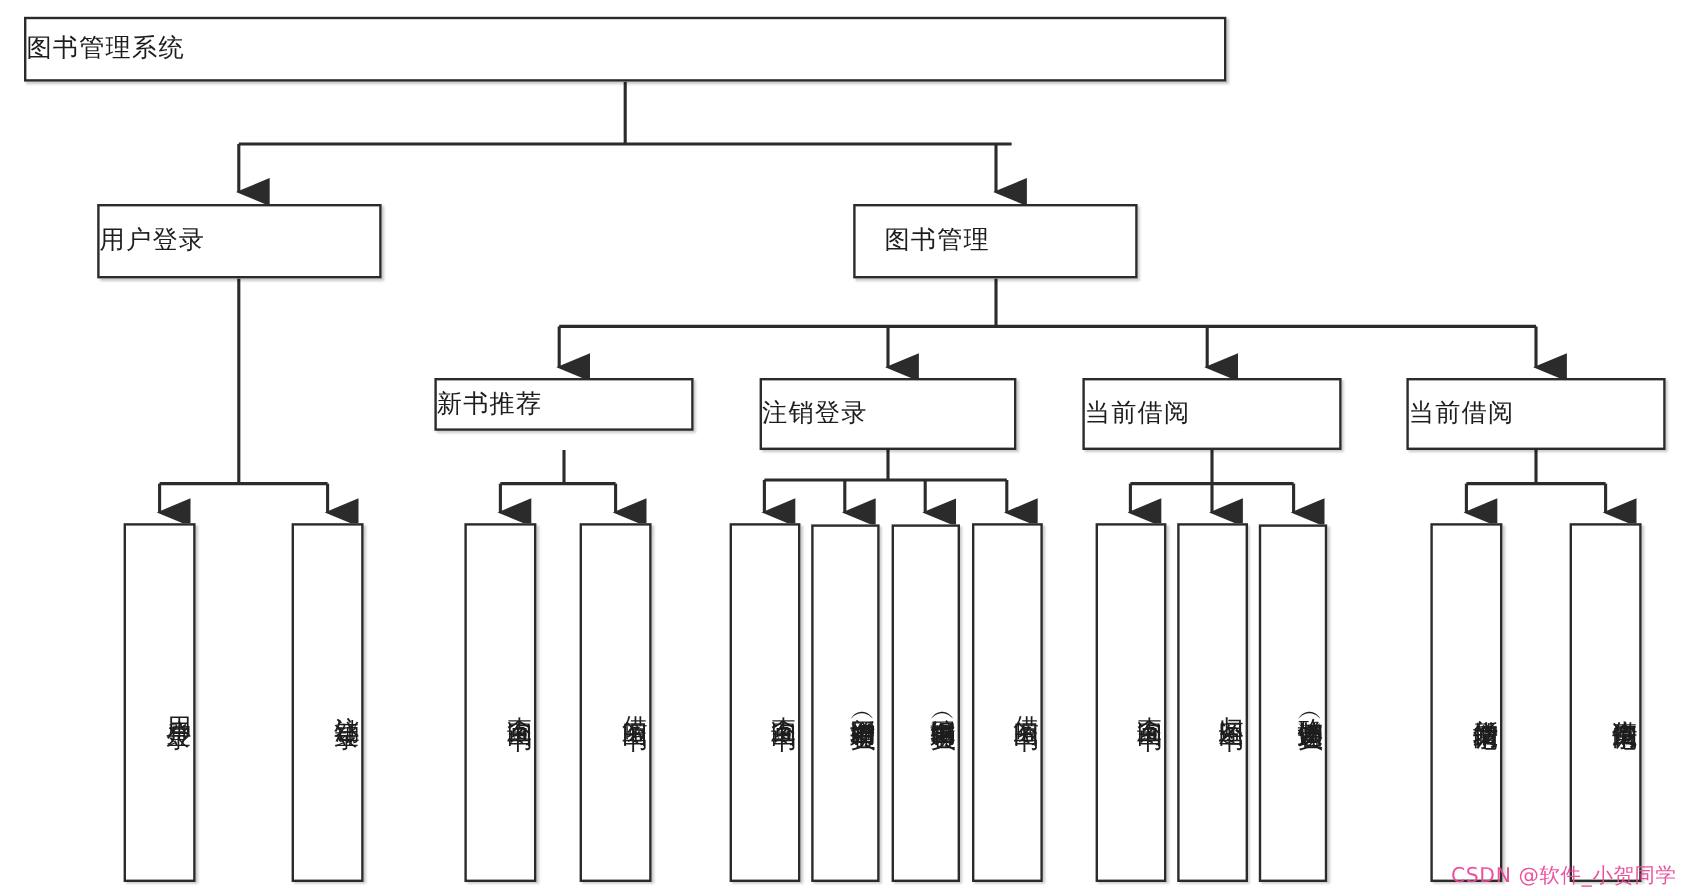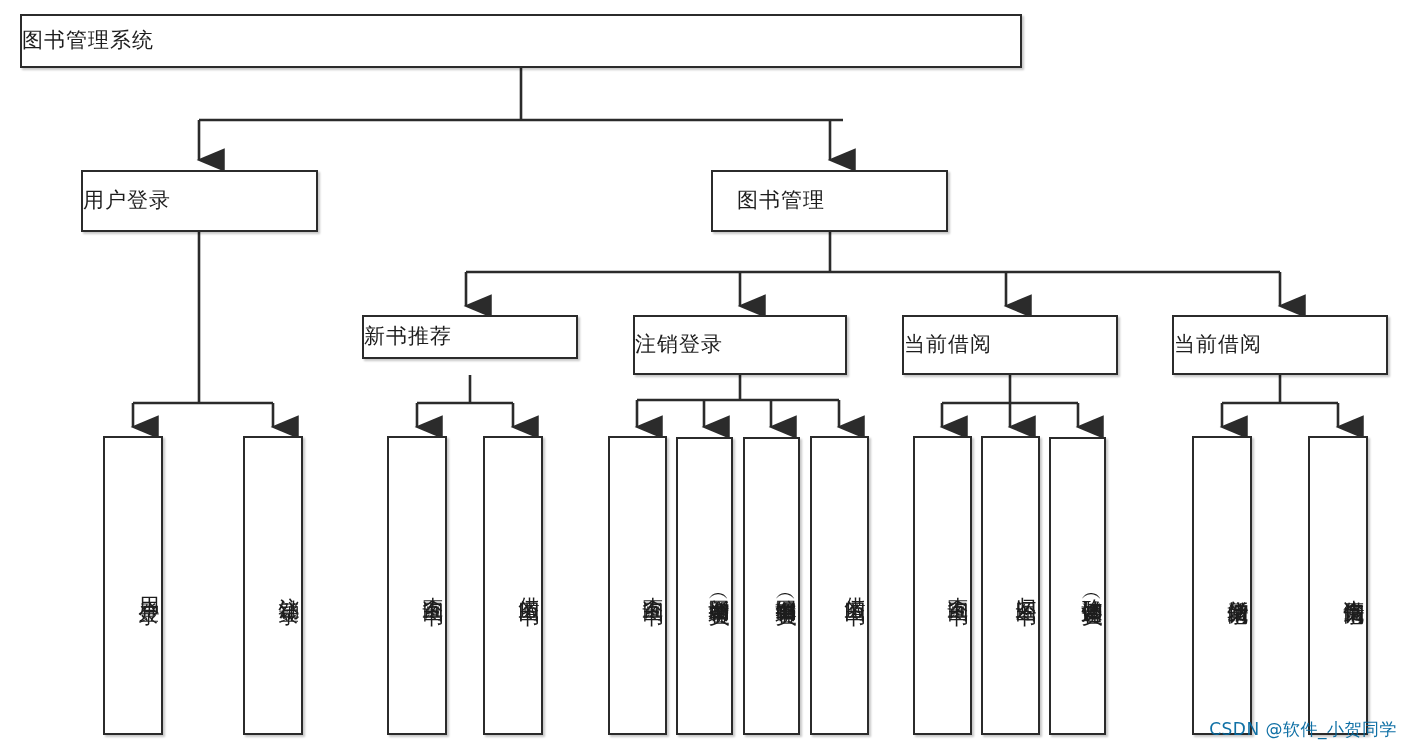--- a/index.html
+++ b/index.html
@@ -52,21 +52,21 @@
     align-items:flex-start;
     justify-content:center;
   }
   .node.v.tight{ letter-spacing:1px; }
   .watermark{
     position:absolute;
     z-index:3;
     right:8px;
     bottom:6px;
     font-size:17px;
-    color:#0369a1;
+    color:#ec4899;
     letter-spacing:0.5px;
     white-space:nowrap;
     opacity:.95;
   }
 </style>
 </head>
 <body>
 
 <div id="canvas">
 

